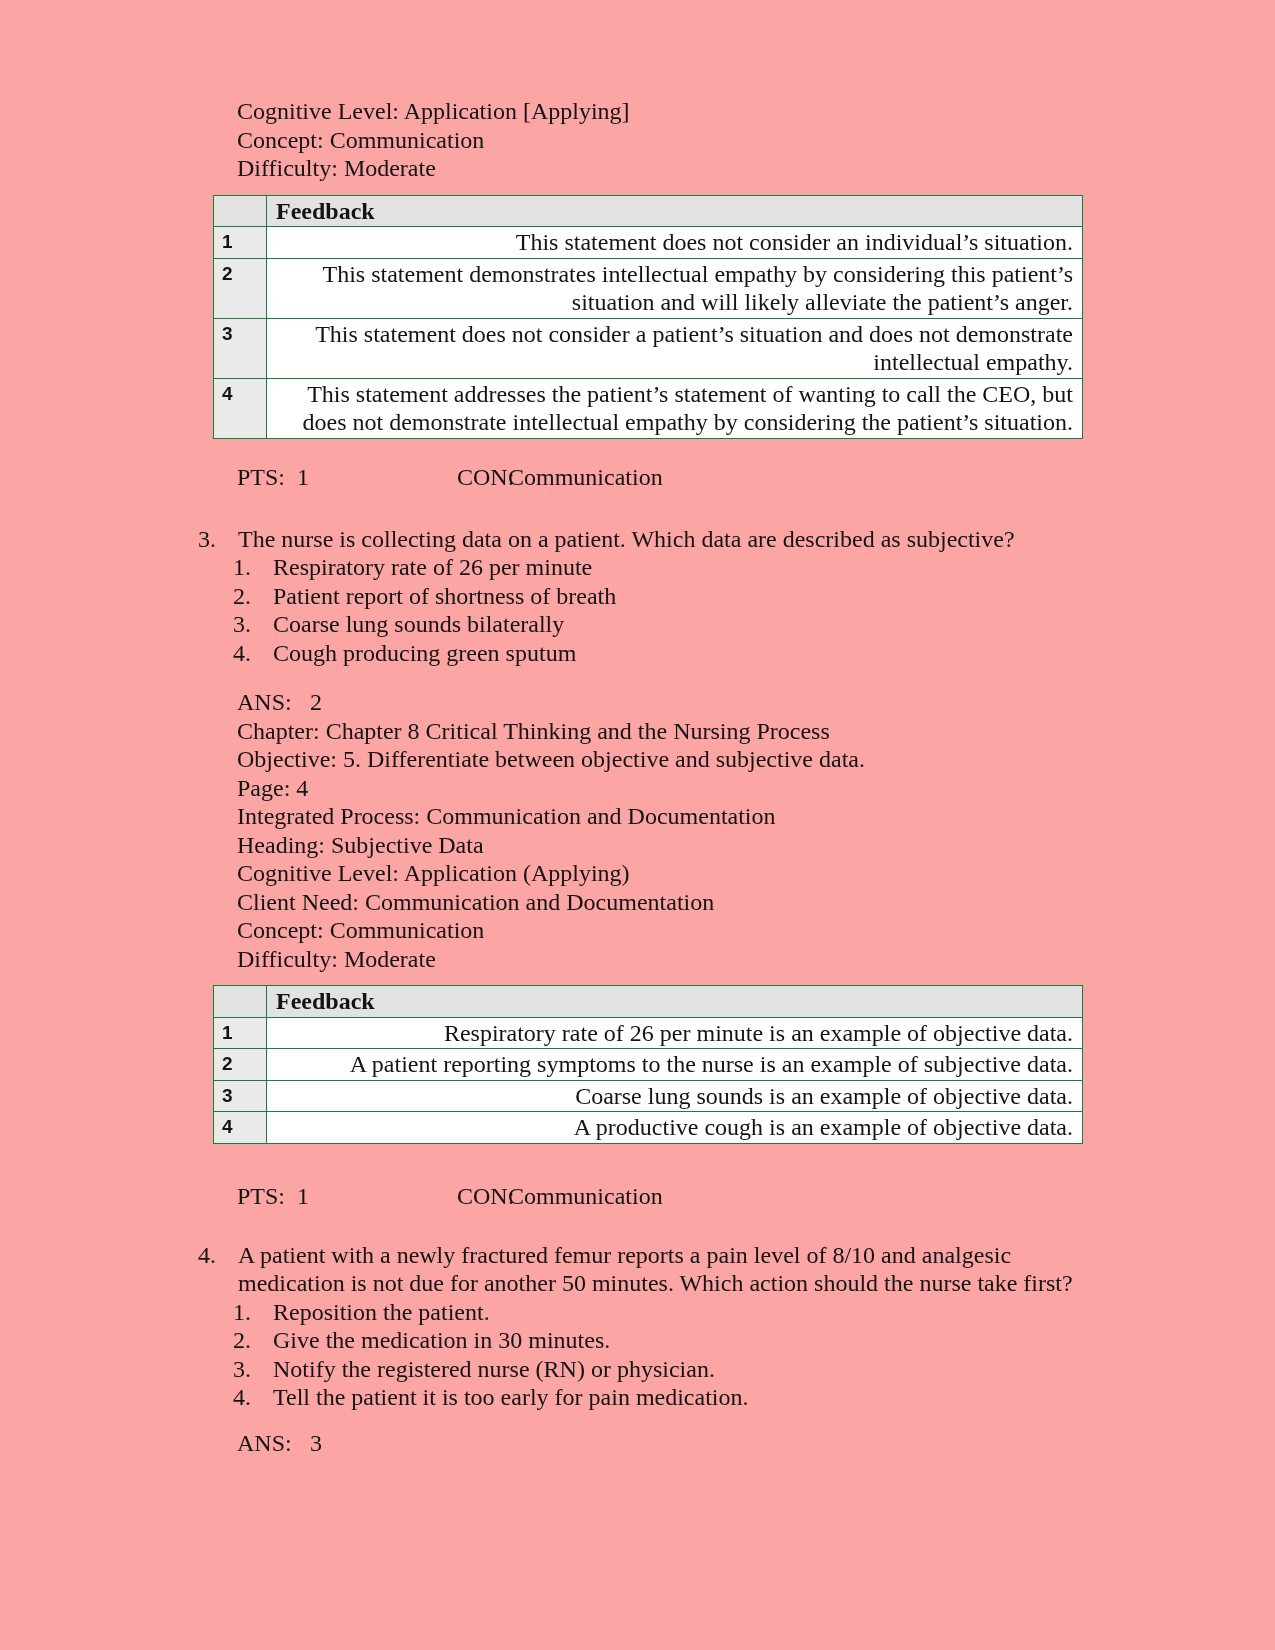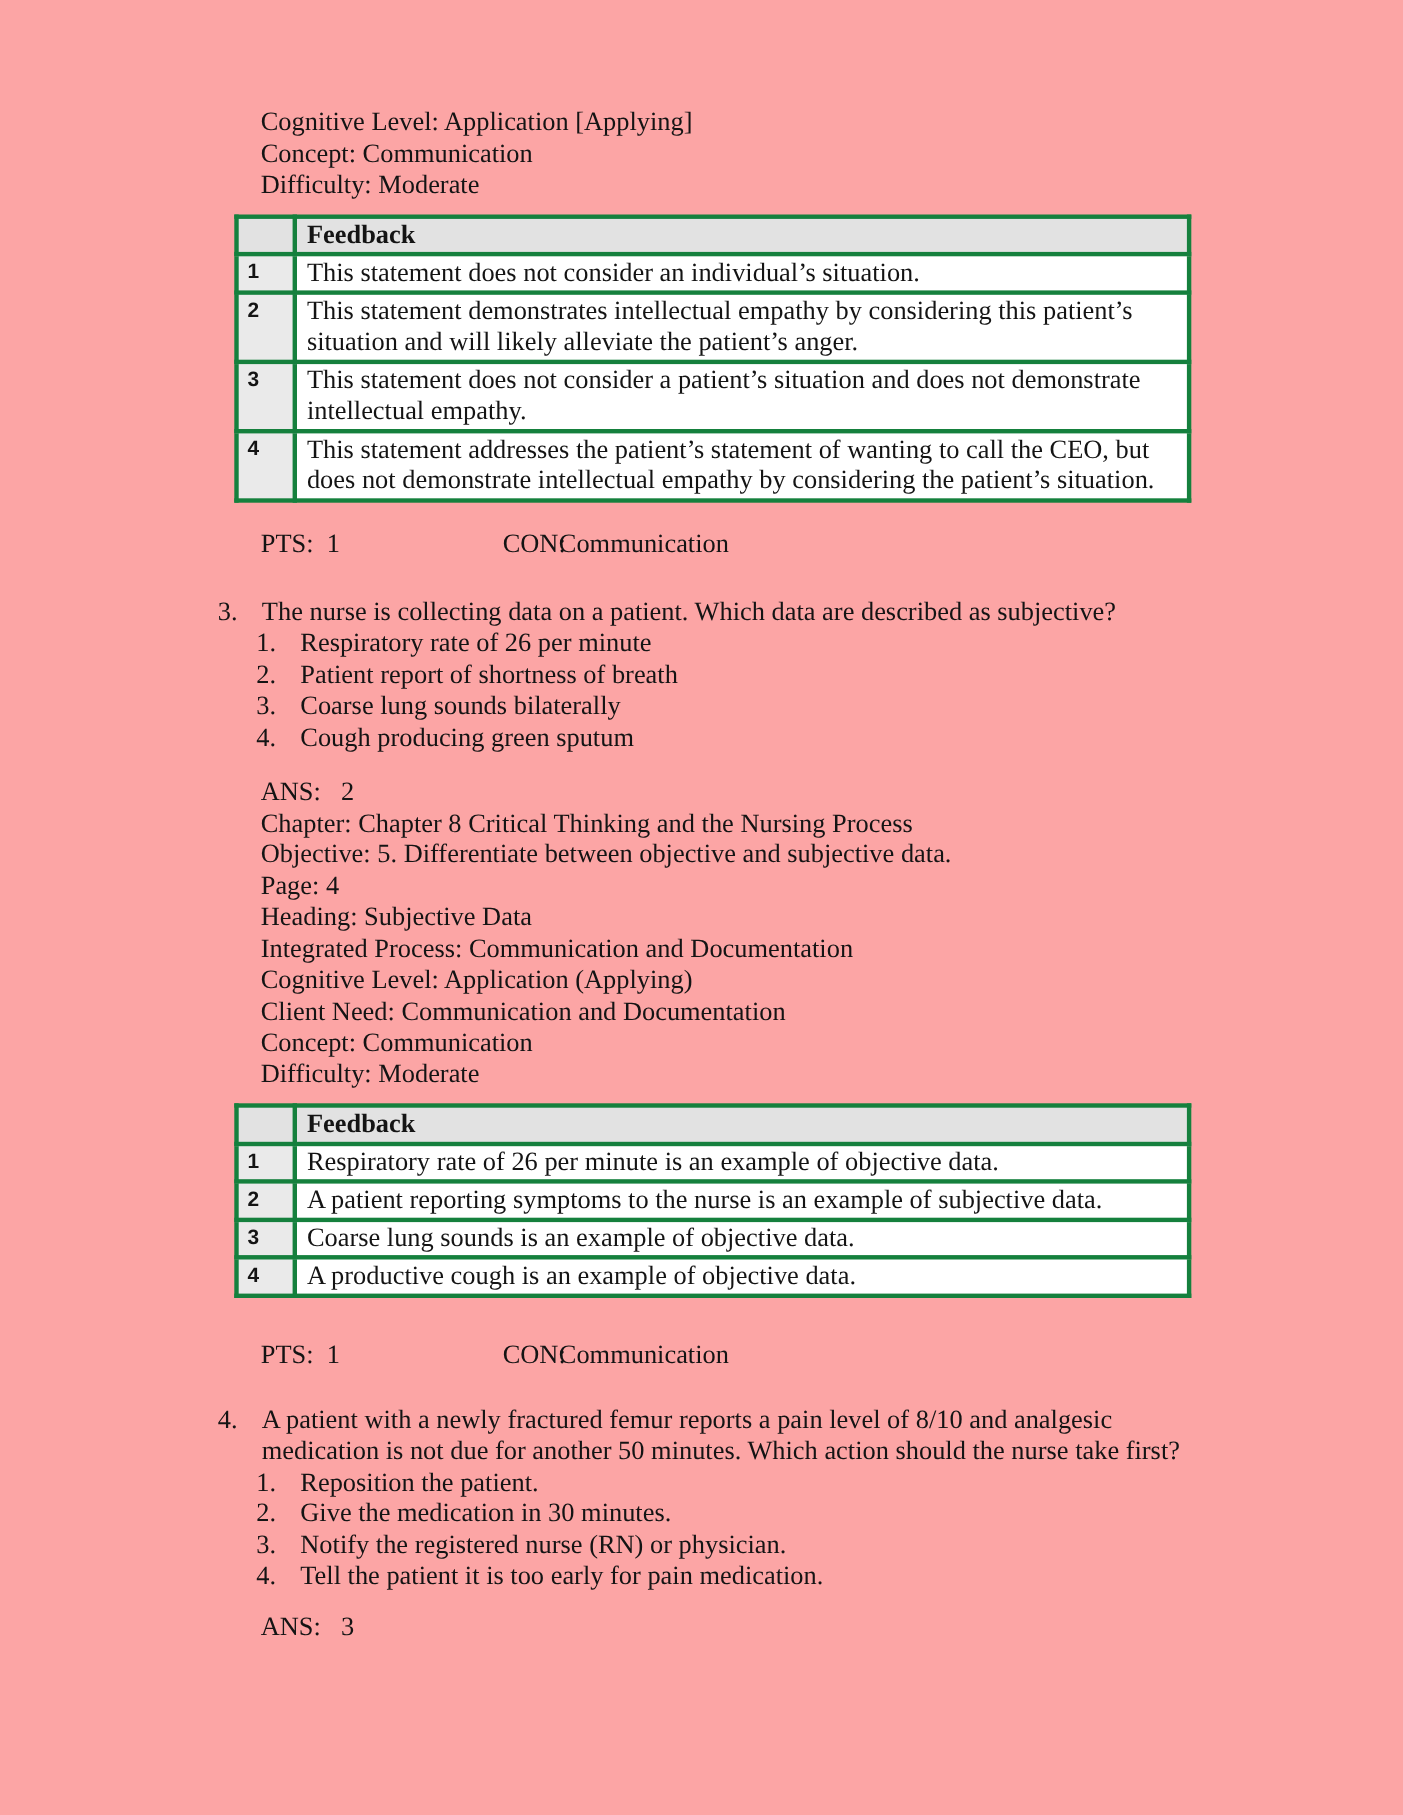--- a/index.html
+++ b/index.html
@@ -18,38 +18,38 @@
   .meta-line { white-space:nowrap; }
 
   table.fb-table {
     border-collapse:collapse;
     table-layout:fixed;
     width:870px;
     margin-left:213px;
     margin-top:12px;
   }
   table.fb-table td {
-    border:4px solid #15803d;
+    border:1px solid #15803d;
     vertical-align:top;
   }
   td.num-cell {
     background:#eaeaea;
     font-family:"Liberation Sans", sans-serif;
     font-weight:bold;
     font-size:19px;
     line-height:26px;
     padding:2px 2px 2px 8px;
   }
   td.head-empty { background:#e2e2e2; }
   td.head-cell {
     background:#e2e2e2;
     font-weight:bold;
     padding:1px 9px;
   }
-  td.fb-cell { padding:1px 9px; background:#ffffff; }
+  td.fb-cell { padding:1px 9px; background:#ffffff;text-align:right; }
 
   .pts-line { position:relative; margin-left:237px; height:29px; }
   .pts-line .lbl-pts  { position:absolute; left:0; }
   .pts-line .val-pts  { position:absolute; left:60px; }
   .pts-line .lbl-con  { position:absolute; left:220px; }
   .pts-line .val-con  { position:absolute; left:271px; }
 
   .q-row { position:relative; margin-left:198px; }
   .q-num { position:absolute; left:0; top:0; }
   .q-text { margin-left:40px; max-width:872px; }
@@ -137,22 +137,22 @@
     <div class="opt-text">Cough producing green sputum</div>
   </div>
 
   <div class="ans-line mt-ans2">
     <span class="ans-lbl">ANS:</span><span>2</span>
   </div>
   <div class="meta-block">
     <div class="meta-line">Chapter: Chapter 8 Critical Thinking and the Nursing Process</div>
     <div class="meta-line">Objective: 5. Differentiate between objective and subjective data.</div>
     <div class="meta-line">Page: 4</div>
+    <div class="meta-line">Integrated Process: Communication and Documentation</div>
     <div class="meta-line">Heading: Subjective Data</div>
-    <div class="meta-line">Integrated Process: Communication and Documentation</div>
     <div class="meta-line">Cognitive Level: Application (Applying)</div>
     <div class="meta-line">Client Need: Communication and Documentation</div>
     <div class="meta-line">Concept: Communication</div>
     <div class="meta-line">Difficulty: Moderate</div>
   </div>
 
   <table class="fb-table mt-tbl2">
     <colgroup>
         <col style="width:53px">
         <col>

